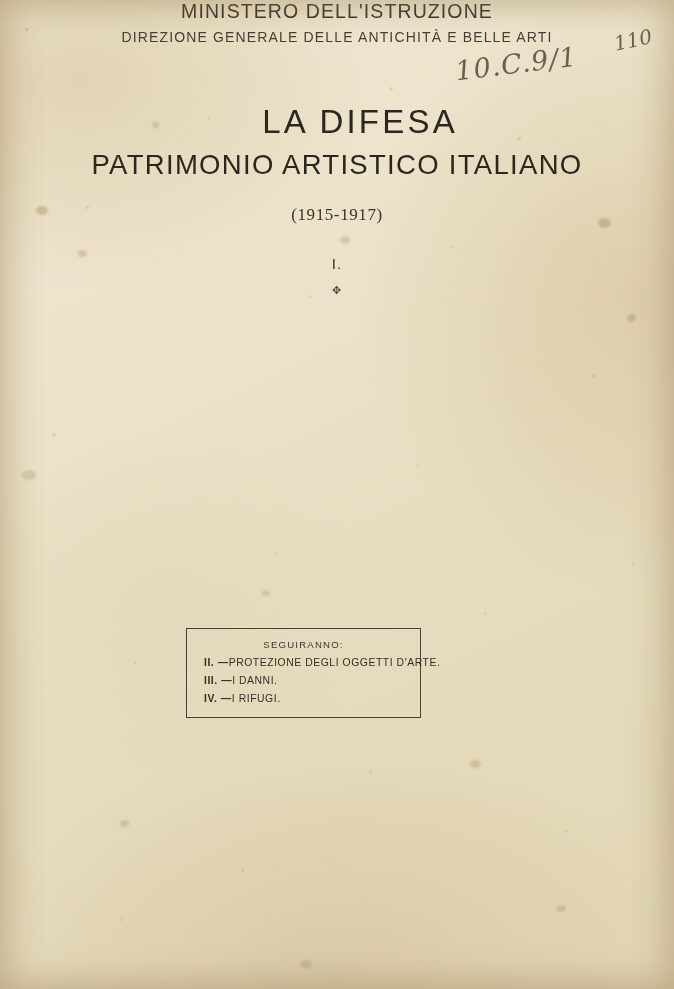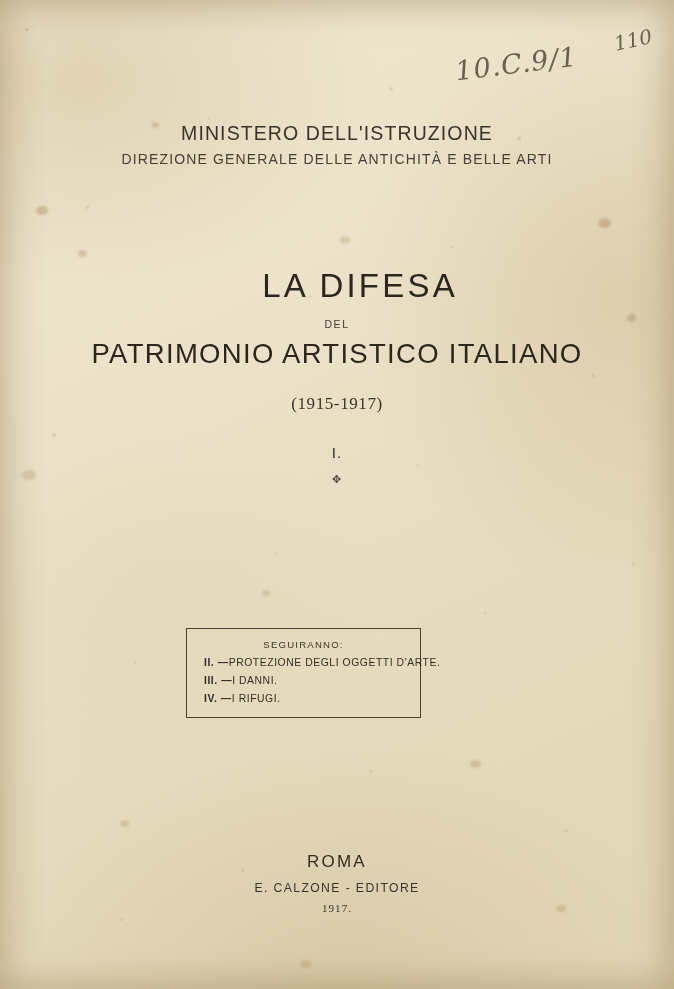--- a/index.html
+++ b/index.html
@@ -84,36 +84,35 @@
 
   .content {
     position: absolute;
     left: 0;
     right: 0;
     top: 0;
     text-align: center;
   }
 
   .ministry {
-    margin-top: 122px;
     font-family: "Liberation Sans", sans-serif;
     font-size: 19.5px;
     letter-spacing: 1.1px;
     color: #3a342a;
   }
   .direction {
     margin-top: 6px;
     font-family: "Liberation Sans", sans-serif;
     font-size: 14px;
     letter-spacing: 1.15px;
     color: #463f33;
   }
 
   .title-main {
-    margin-top: 100px;
+    margin-top: 58px;
     font-family: "Liberation Sans", sans-serif;
     font-size: 33px;
     letter-spacing: 3.2px;
     color: #2b271f;
     padding-left: 46px;
   }
   .title-del {
     margin-top: 13px;
     font-family: "Liberation Sans", sans-serif;
     font-size: 10.5px;
@@ -259,21 +258,20 @@
   <div class="fox" style="left:22px;  top:470px; width:14px; height:10px; background:rgba(150,118,66,0.2);"></div>
 
   <div class="handwriting" id="shelfmark-1">10.C.9/1</div>
   <div class="handwriting" id="shelfmark-2">110</div>
 
   <div class="content">
     <div class="ministry">MINISTERO DELL'ISTRUZIONE</div>
     <div class="direction">DIREZIONE GENERALE DELLE ANTICHITÀ E BELLE ARTI</div>
 
     <div class="title-main">LA DIFESA</div>
-    <div class="title-del">DEL</div>
     <div class="title-line2">PATRIMONIO ARTISTICO ITALIANO</div>
     <div class="years">(1915-1917)</div>
 
     <div class="part-number">I.</div>
     <div class="ornament">✥</div>
   </div>
 
   <div class="box">
     <div class="box-heading">SEGUIRANNO:</div>
     <ul class="box-list">
@@ -282,20 +280,15 @@
       </li>
       <li>
         <span class="num">III. —</span><span>I DANNI.</span>
       </li>
       <li>
         <span class="num">IV. —</span><span>I RIFUGI.</span>
       </li>
     </ul>
   </div>
 
-  <div class="imprint">
-    <div class="city">ROMA</div>
-    <div class="publisher">E. CALZONE - EDITORE</div>
-    <div class="year">1917.</div>
-  </div>
 
   <div class="edge-shade"></div>
 </div>
 
 </body></html>

